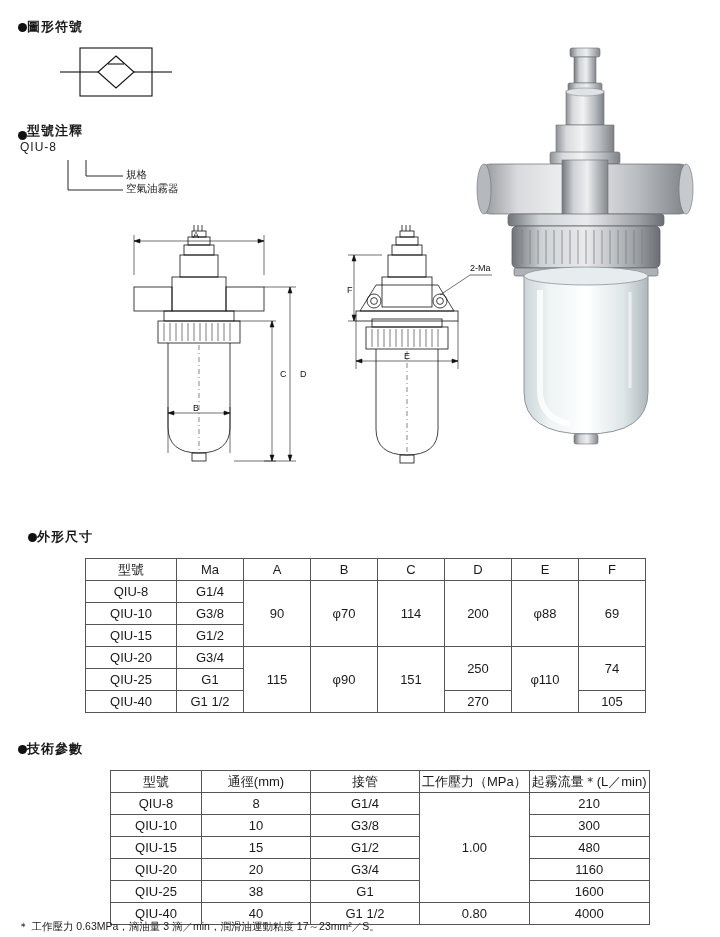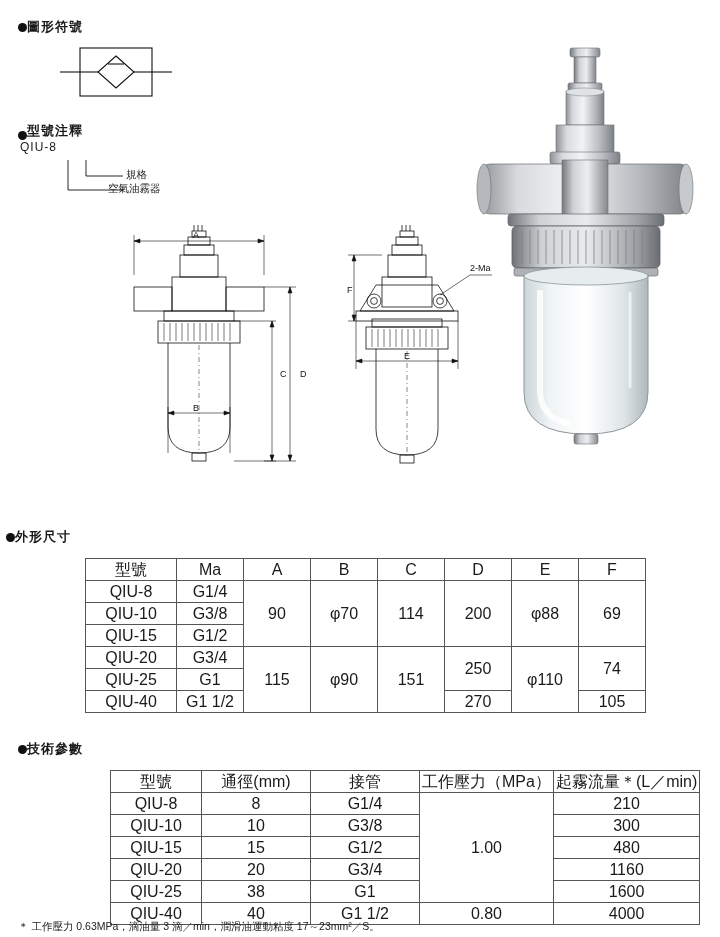--- a/index.html
+++ b/index.html
@@ -20,21 +20,21 @@
   
   #model-note{position:absolute;left:20px;top:140px;font-size:11px;}
   #model-note .code{font-size:12px;letter-spacing:1px;}
   .leader-txt{font-size:10.5px;}
   
   #product-photo{position:absolute;left:470px;top:40px;width:235px;height:420px;}
   
   #dim-drawing-front{position:absolute;left:110px;top:215px;width:210px;height:265px;}
   #dim-drawing-side{position:absolute;left:330px;top:215px;width:190px;height:265px;}
   
-  table{border-collapse:collapse;font-size:16px;border-radius:21px;}
+  table{border-collapse:collapse;font-size:13px;border-radius:21px;}
   table td,table th{
     border:1px solid #555;text-align:center;font-weight:normal;
     height:21px;line-height:21px;padding:0 2px;white-space:nowrap;
   }
   #dim-table-wrap{position:absolute;left:85px;top:558px;}
   #dim-table td:first-child{width:86px;}
   #dim-table td{width:62px;}
   #spec-table-wrap{position:absolute;left:110px;top:770px;}
   #spec-table td{width:104px;}
   #spec-table td:first-child{width:86px;}
@@ -66,21 +66,21 @@
 </div>
 
 <div id="model-note">
   <div class="code">QIU-8</div>
 </div>
 <svg style="position:absolute;left:18px;top:150px;width:220px;height:60px;" viewBox="0 0 220 60">
   <polyline points="68,10 68,26 105,26" fill="none" stroke="#111" stroke-width="0.9"></polyline>
   <polyline points="50,10 50,40 105,40" fill="none" stroke="#111" stroke-width="0.9"></polyline>
 </svg>
 <div class="leader-txt" style="position:absolute;left:126px;top:168px;font-family:Liberation Mono, monospace;">規格</div>
-<div class="leader-txt" style="position:absolute;left:108px;top:182px;">空氣油霧器</div>
+<div class="leader-txt" style="position:absolute;left:126px;top:182px;">空氣油霧器</div>
 
 <svg id="product-photo" viewBox="0 0 235 420">
   <defs>
     <linearGradient id="metal" x1="0" y1="0" x2="1" y2="0">
       <stop offset="0" stop-color="#8f9296"></stop>
       <stop offset="0.18" stop-color="#d8dadd"></stop>
       <stop offset="0.45" stop-color="#f2f3f4"></stop>
       <stop offset="0.75" stop-color="#b9bcc0"></stop>
       <stop offset="1" stop-color="#7d8084"></stop>
     </linearGradient>
@@ -277,21 +277,21 @@
     <line x1="110" y1="80" x2="140" y2="60"></line>
     <line x1="140" y1="60" x2="162" y2="60"></line>
   </g>
   <g font-size="9" font-family="Liberation Sans, sans-serif" fill="#111">
     <text x="17" y="78">F</text>
     <text x="77" y="144" text-anchor="middle">E</text>
     <text x="140" y="56">2-Ma</text>
   </g>
 </svg>
 
-<div class="sec-head" style="left:6px;top:528px;">
+<div class="sec-head" style="left:28px;top:528px;">
   <span class="bullet"></span>
   <span>外形尺寸</span>
 </div>
 
 <div id="dim-table-wrap">
   <table id="dim-table">
     <thead>
       <tr>
         <td>型號</td>
         <td>Ma</td>

